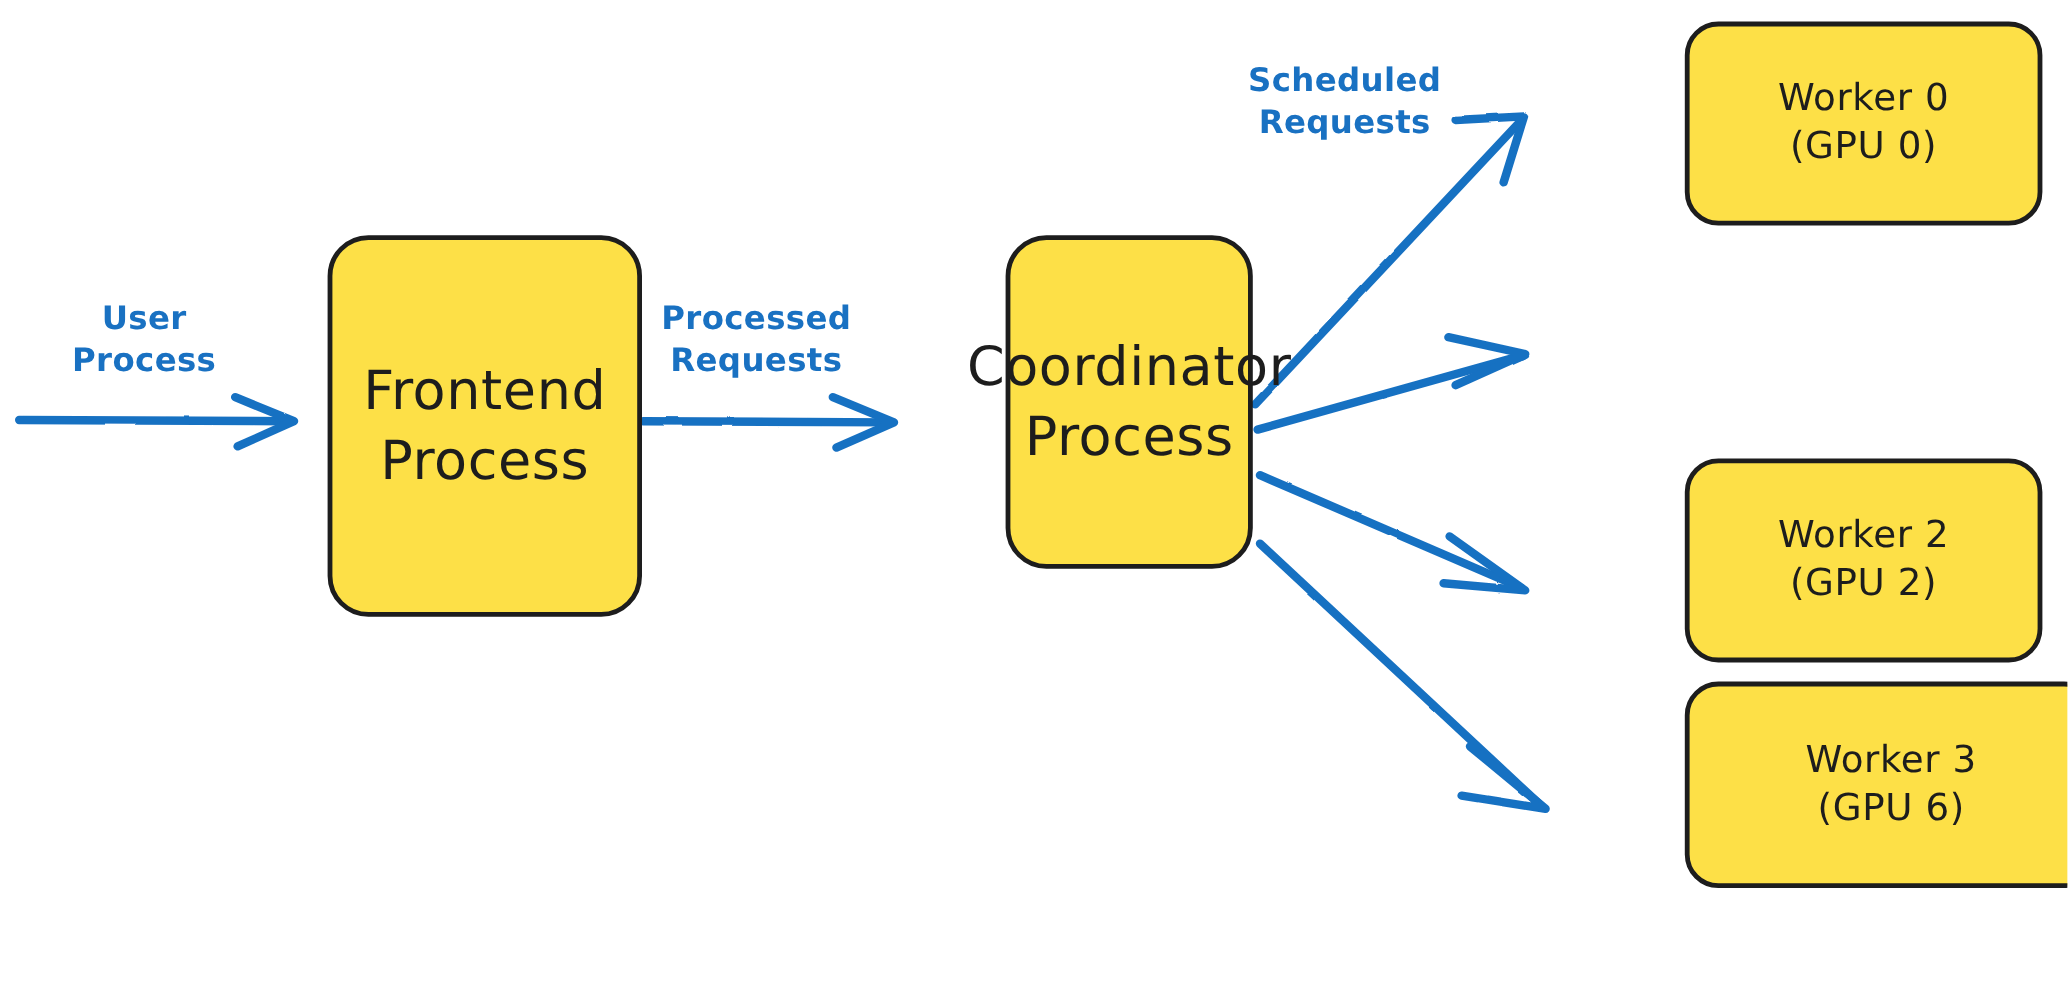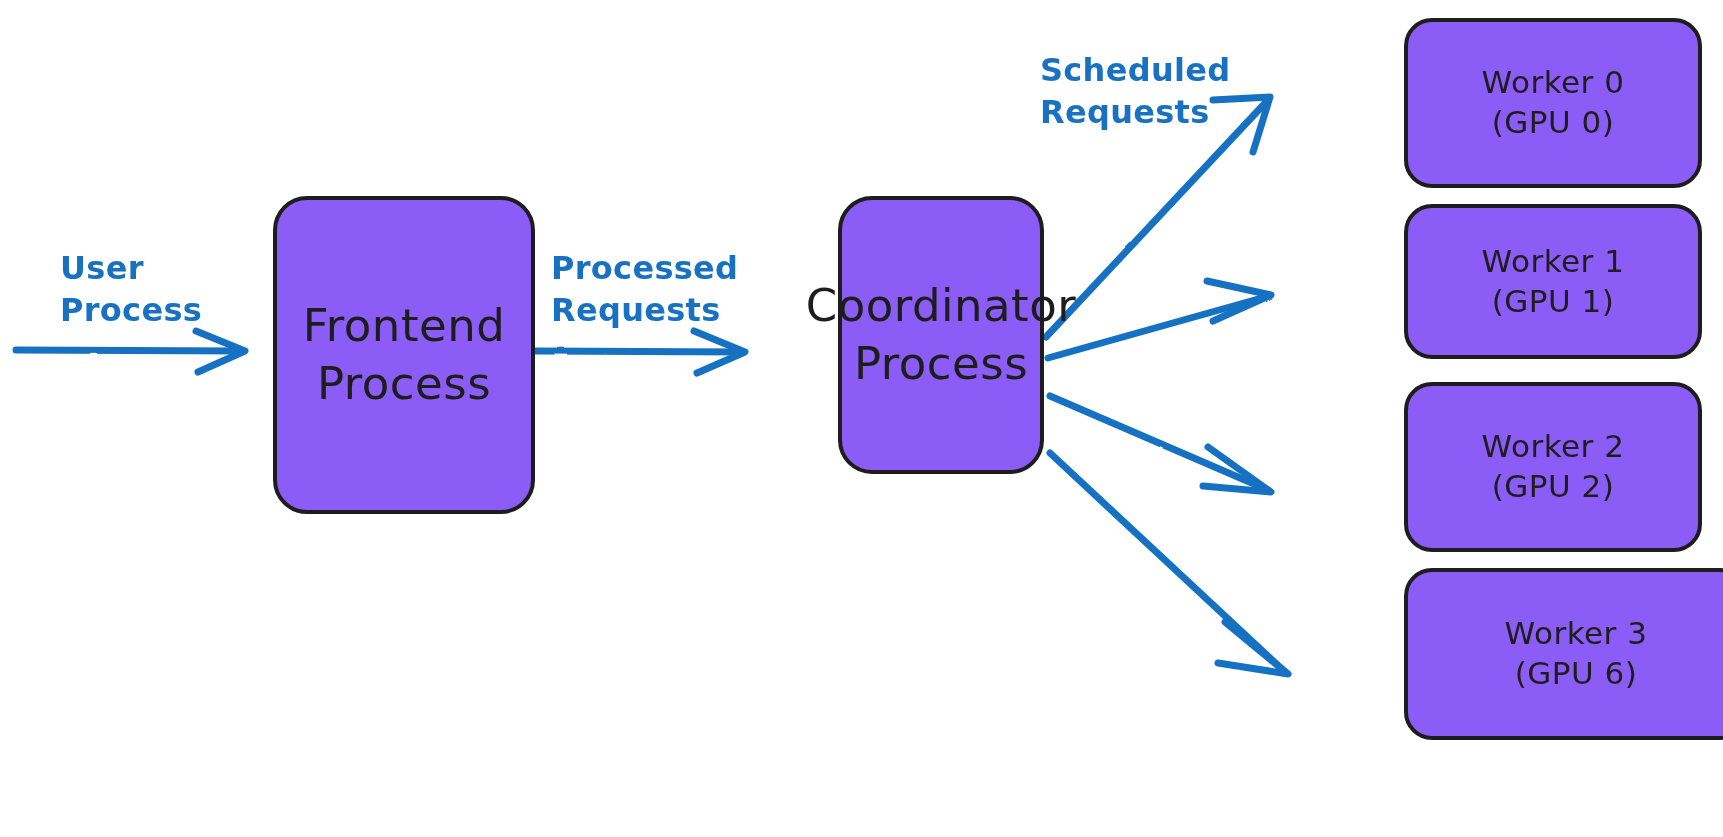--- a/index.html
+++ b/index.html
@@ -24,21 +24,21 @@
     width: 1723px;
     height: 837px;
   }
   .node-box {
     position: absolute;
     box-sizing: border-box;
     display: flex;
     flex-direction: column;
     align-items: center;
     justify-content: center;
-    background: #8b5cf6;
+    background: #fde047;
     border: 4px solid #1d1d1d;
     border-radius: 34px;
     color: #1d1d1d;
     text-align: center;
     line-height: 1.28;
     letter-spacing: 0.5px;
   }
   .node-box .line {
     display: block;
     white-space: nowrap;
@@ -46,24 +46,24 @@
   .proc-box {
     font-size: 45px;
   }
   .worker-box {
     font-size: 31px;
     border-radius: 28px;
   }
   .edge-label {
     position: absolute;
     color: #1971c2;
-    font-size: 32px;
+    font-size: 27px;
     font-weight: 700;
     line-height: 1.3;
-    text-align: left;
+    text-align: center;
     white-space: nowrap;
     letter-spacing: 0.3px;
   }
   .edge-label .line { display: block; }
 </style>
 </head>
 <body>
 
 <div id="canvas">
 
@@ -117,24 +117,20 @@
   <div class="node-box proc-box" style="left:838px; top:196px; width:206px; height:278px;">
     <span class="line">Coordinator</span>
     <span class="line">Process</span>
   </div>
 
   <div class="node-box worker-box" style="left:1404px; top:18px; width:298px; height:170px;">
     <span class="line">Worker 0</span>
     <span class="line">(GPU 0)</span>
   </div>
 
-  <div class="node-box worker-box" style="left:1404px; top:204px; width:298px; height:155px;">
-    <span class="line">Worker 1</span>
-    <span class="line">(GPU 1)</span>
-  </div>
 
   <div class="node-box worker-box" style="left:1404px; top:382px; width:298px; height:170px;">
     <span class="line">Worker 2</span>
     <span class="line">(GPU 2)</span>
   </div>
 
   <div class="node-box worker-box" style="left:1404px; top:568px; width:344px; height:172px;">
     <span class="line">Worker 3</span>
     <span class="line">(GPU 6)</span>
   </div>

